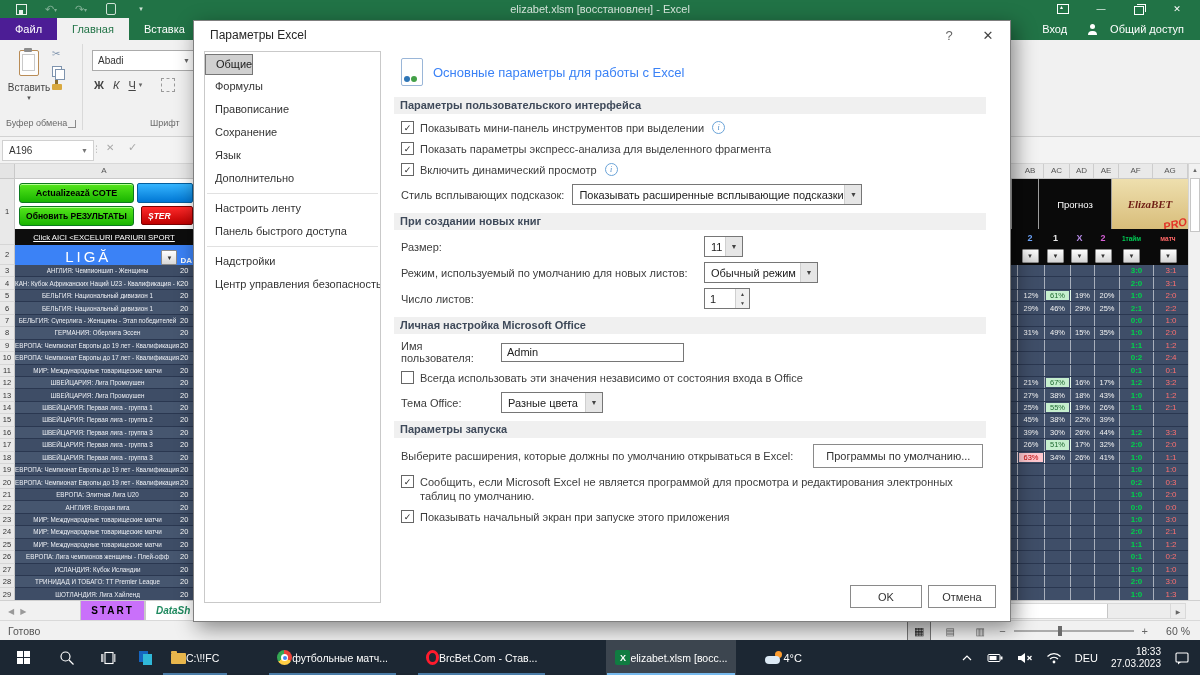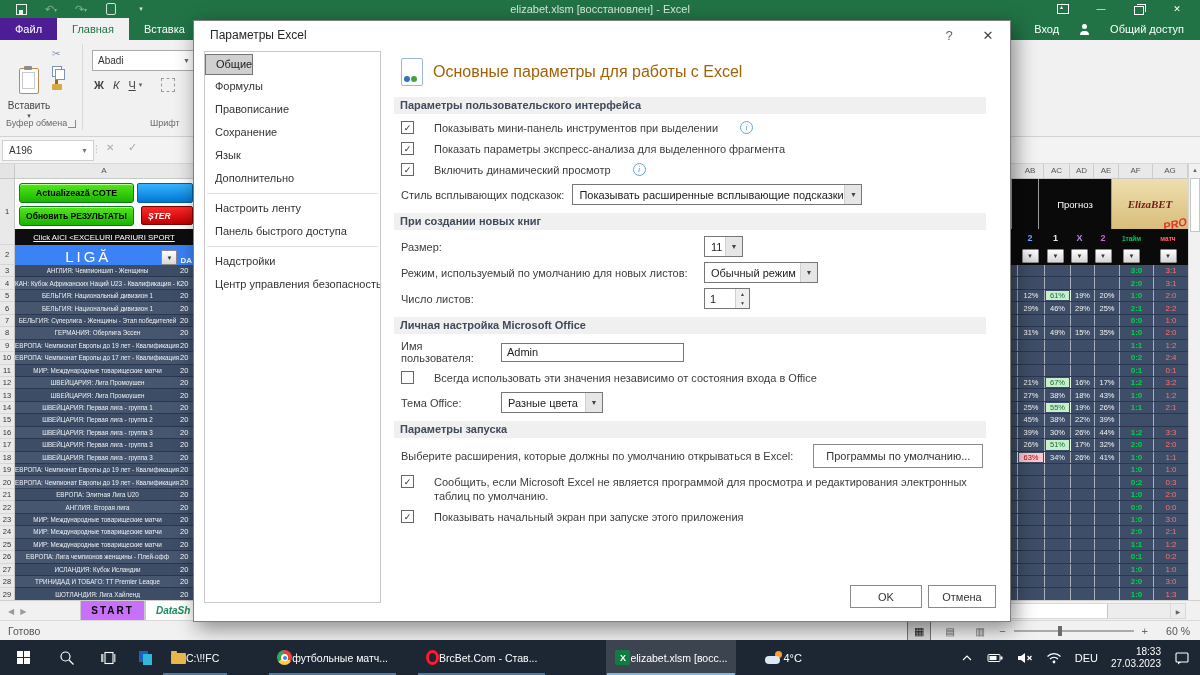--- a/index.html
+++ b/index.html
@@ -19,27 +19,27 @@
   .restore-ic{width:8px;height:7px;border:1px solid #fff;position:relative;margin-top:2px}
   .restore-ic:before{content:"";position:absolute;left:2px;top:-3px;width:8px;height:7px;border:1px solid #fff;border-bottom:none;border-left:none}
   .dispopt-ic{width:10px;height:8px;border:1px solid #fff;position:relative}
   .dispopt-ic:after{content:"▴";position:absolute;left:2px;top:-2px;font-size:6px;color:#fff}
 
   .tabsrow{position:absolute;top:18px;left:0;right:0;height:22px;background:#217346;display:flex;z-index:5}
   .tab{padding:0 15px;line-height:22px;font-size:11px;color:#fff}
   .tab.file{background:#4c1d95}
   .tab.active{background:#f1f1f1;color:#217346}
   .tabsrow-right{margin-left:auto;display:flex;align-items:center;gap:20px;padding-right:16px;color:#fff;font-size:11px}
-  .share-wrap{display:flex;align-items:center;gap:20px}
+  .share-wrap{display:flex;align-items:center;gap:12px}
   .person-ic{width:11px;height:11px;position:relative;display:inline-block}
   .person-ic:before{content:"";position:absolute;left:3px;top:0;width:5px;height:5px;border-radius:50%;background:#fff}
   .person-ic:after{content:"";position:absolute;left:1px;bottom:0;width:9px;height:4px;border-radius:4px 4px 0 0;background:#fff}
 
   .ribbon{position:absolute;top:40px;left:0;right:0;height:96px;background:#f1f1f1;border-bottom:1px solid #d2d2d2;z-index:4}
-  .paste-btn{position:absolute;left:7px;top:24px;width:44px;height:80px;display:flex;flex-direction:column;align-items:center;font-size:10px;color:#444}
+  .paste-btn{position:absolute;left:7px;top:6px;width:44px;height:80px;display:flex;flex-direction:column;align-items:center;font-size:10px;color:#444}
   .clip-ic{width:18px;height:24px;background:#fdfdfd;border:1px solid #b98c56;border-radius:2px;position:relative;margin-top:4px}
   .clip-ic:before{content:"";position:absolute;left:4px;top:-3px;width:8px;height:4px;background:#8c8c8c;border-radius:1px}
   .clip-ic:after{content:"";position:absolute;left:2px;top:3px;width:11px;height:15px;background:#fff;border:1px solid #c9c9c9}
   .paste-btn .lbl{margin-top:6px}
   .paste-btn .drop{font-size:7px;color:#555;margin-top:1px}
   .smallicons{position:absolute;left:52px;top:8px;width:26px;display:flex;flex-direction:column;gap:7px;align-items:flex-start;color:#5a7fb4}
   .copy-ic{width:8px;height:9px;border:1px solid #7e93ad;position:relative;background:#fff}
   .copy-ic:before{content:"";position:absolute;left:2px;top:2px;width:8px;height:9px;border:1px solid #7e93ad;background:#fff}
   .brush-ic{width:10px;height:6px;background:#d9a93f;border-radius:1px;position:relative}
   .brush-ic:before{content:"";position:absolute;left:3px;top:-4px;width:3px;height:4px;background:#8a6d2f}
@@ -160,23 +160,23 @@
   .dlg-close{position:absolute;right:4px;top:0;width:36px;height:28px;display:flex;align-items:center;justify-content:center;color:#444;font-size:13px}
   .dlg-nav{position:absolute;left:10px;top:30px;width:177px;height:552px;border:1px solid #c9c9c9;background:#fff;padding-top:2px;box-sizing:border-box}
   .nav-it{height:23px;line-height:23px;padding-left:10px;font-size:11px;color:#333;white-space:nowrap;overflow:hidden}
   .nav-it.sel{background:#d0d0d0}
   .nav-it.divider{height:1px;line-height:1px;padding:0;margin:3px 2px;background:#e1e1e1}
   .dlg-content{position:absolute;left:200px;top:34px;width:592px}
   .dc-header{display:flex;align-items:center;gap:10px;padding-left:7px;height:34px;margin-bottom:4px}
   .hdr-ic{width:20px;height:26px;background:#fff;border:1px solid #9ab6d8;border-radius:2px;position:relative}
   .hdr-ic:before{content:"";position:absolute;left:2px;bottom:3px;width:6px;height:6px;border-radius:50%;background:#2e75b6}
   .hdr-ic:after{content:"";position:absolute;left:9px;bottom:3px;width:6px;height:6px;border-radius:50%;background:#43a047}
-  .dc-header .txt{font-size:16px;color:#a16207}
+  .dc-header .txt{font-size:13px;color:#3b82f6}
   .secbar{height:17px;line-height:17px;background:#f0f0f0;font-size:11px;font-weight:bold;color:#3f4a5a;padding-left:6px;margin:8px 0 6px 0}
-  .cbrow{display:flex;align-items:flex-start;gap:20px;padding-left:7px;margin:7px 0;font-size:11px;color:#3d3d3d;line-height:14px}
+  .cbrow{display:flex;align-items:flex-start;gap:6px;padding-left:7px;margin:7px 0;font-size:11px;color:#3d3d3d;line-height:14px}
   .cbx{width:11px;height:11px;border:1px solid #666;background:#fff;flex:none;display:flex;align-items:center;justify-content:center;font-size:9px;color:#222;margin-top:0}
   .cbx.on:after{content:"✓"}
   .info-ic{width:11px;height:11px;border:1px solid #6aa3d8;border-radius:50%;color:#4a89c8;font-size:8px;font-style:italic;font-family:"Liberation Serif",serif;display:inline-flex;align-items:center;justify-content:center;flex:none;margin-left:2px}
   .frmrow{display:flex;align-items:center;gap:8px;padding-left:7px;margin:5px 0;font-size:11px;color:#3d3d3d;min-height:21px}
   .frm-label-w{width:295px;flex:none}
   .frm-label-n{width:92px;flex:none}
   .sel{height:19px;border:1px solid #767676;background:#fff;display:inline-flex;align-items:center;font-size:11px;color:#222}
   .sel .val{padding:0 6px;white-space:nowrap;overflow:hidden;flex:1}
   .sel .arr{width:16px;align-self:stretch;background:#e6e6e6;border-left:1px solid #cfcfcf;display:flex;align-items:center;justify-content:center;font-size:7px;color:#444;flex:none}
   .w-style{width:288px}.w-font{width:170px}.w-size{width:37px}.w-mode{width:112px}.w-theme{width:100px}

